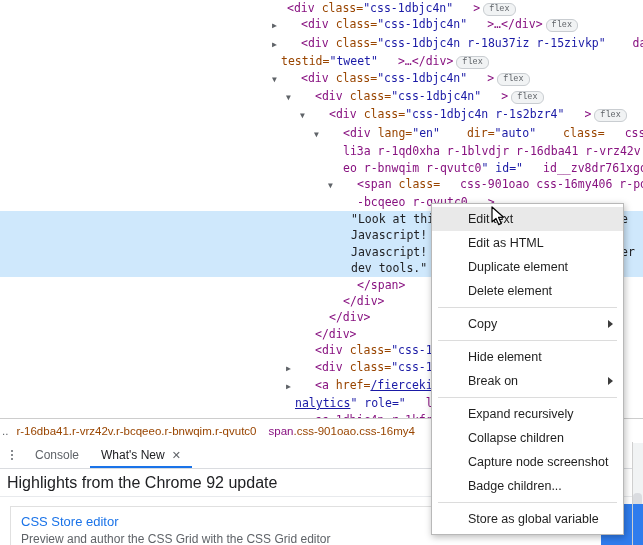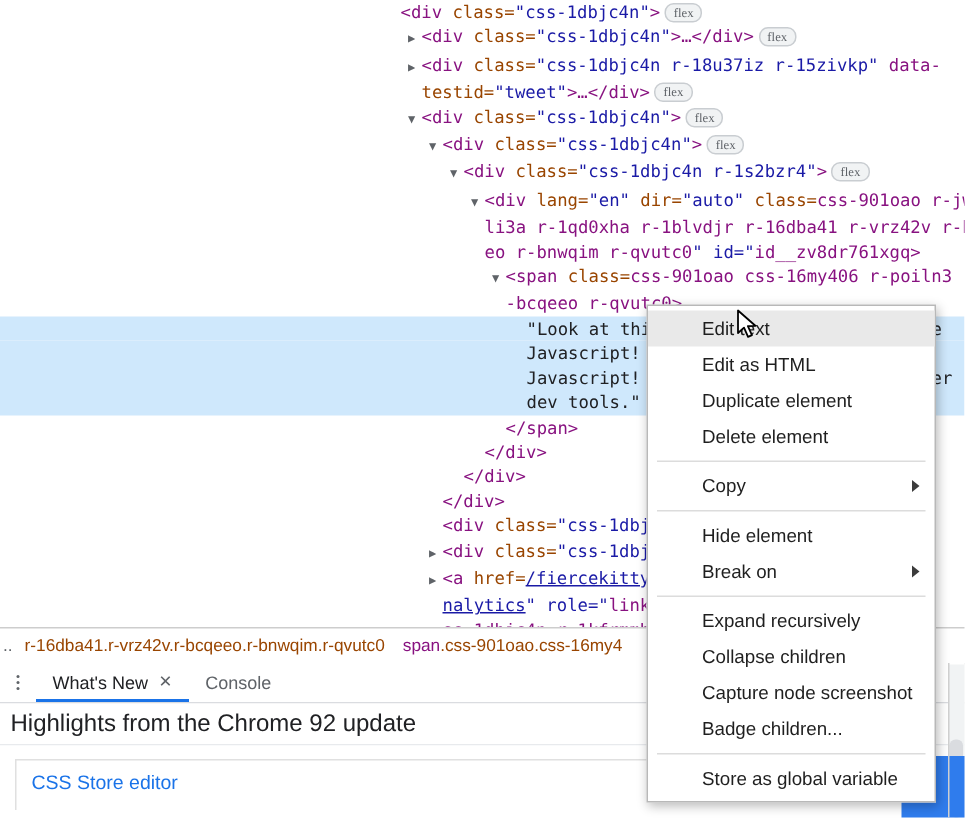--- a/index.html
+++ b/index.html
@@ -31,34 +31,34 @@
     font-size: 11.5px;
     line-height: 16.4px;
     white-space: pre;
     color: #881280;
     padding-left: 0;
     position: relative;
   }
   .dom-line.sel {
     background: #cfe8fc;
   }
-  .tw { color: #881280; }        
+  .tw { color: #881280; margin-left: 20px; }        
   .an { color: #994500; margin-top: 26px; }        
   .av { color: #1a1aa6; }        
   .txt { color: #202124; }       
   .lnk { color: #1a1aa6; text-decoration: underline; }
   .arrow {
     display: inline-block;
     width: 9px;
     color: #5f6368;
     font-size: 8px;
   }
   .badge {
     display: inline-block;
-    font-family: Liberation Serif, serif;
+    font-family: Liberation Mono, monospace;
     font-size: 8.5px;
     line-height: 10px;
     color: #5f6368;
     background: #f1f3f4;
     border: 1px solid #c9cdd1;
     border-radius: 6px;
     padding: 0px 5px 1px 5px;
     vertical-align: 1px;
     margin-left: 3px;
   }
@@ -304,32 +304,33 @@
   <span class="crumb"><span class="cr-tag">span</span><span class="cr-cls">.css-901oao.css-16my4</span></span>
 </div>
 
 <div id="drawer">
   <div id="drawer-tabbar">
     <div class="kebab">
         <i></i>
         <i></i>
         <i></i>
       </div>
+    <div class="dtab">
+      <span>Console</span>
+    </div>
     <div class="dtab active">
       <span>What's New</span>
       <span class="x">✕</span>
-    </div>
-    <div class="dtab">
-      <span>Console</span>
     </div>
   </div>
   <div id="whatsnew-sub">Highlights from the Chrome 92 update</div>
   <div id="whatsnew-body">
     <div class="wn-card">
       <div class="wn-title">CSS Store editor</div>
+      <div class="wn-desc">Preview and author the CSS Grid with the CSS Grid editor</div>
     </div>
   </div>
 </div>
 
 <div id="scroll-sliver">
   <div class="thumb"></div>
 </div>
 <div id="right-edge-line"></div>
 <div id="blue-corner">
     <div class="sheen"></div>

